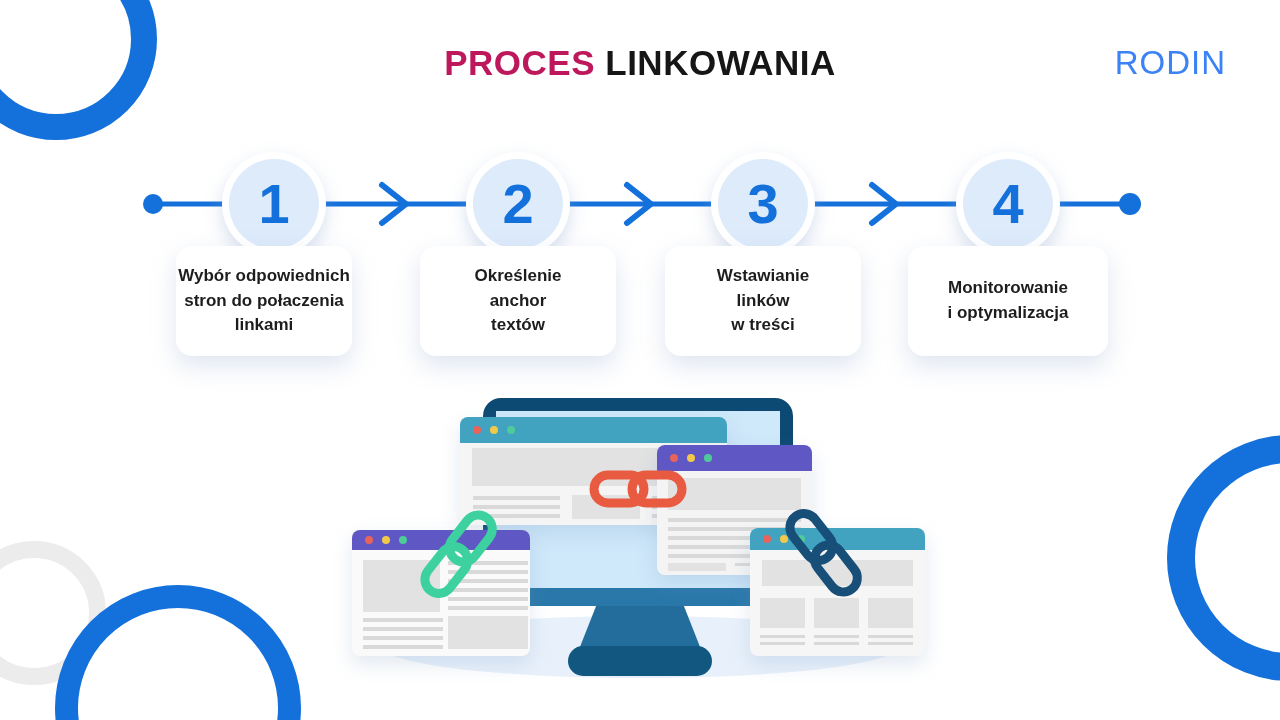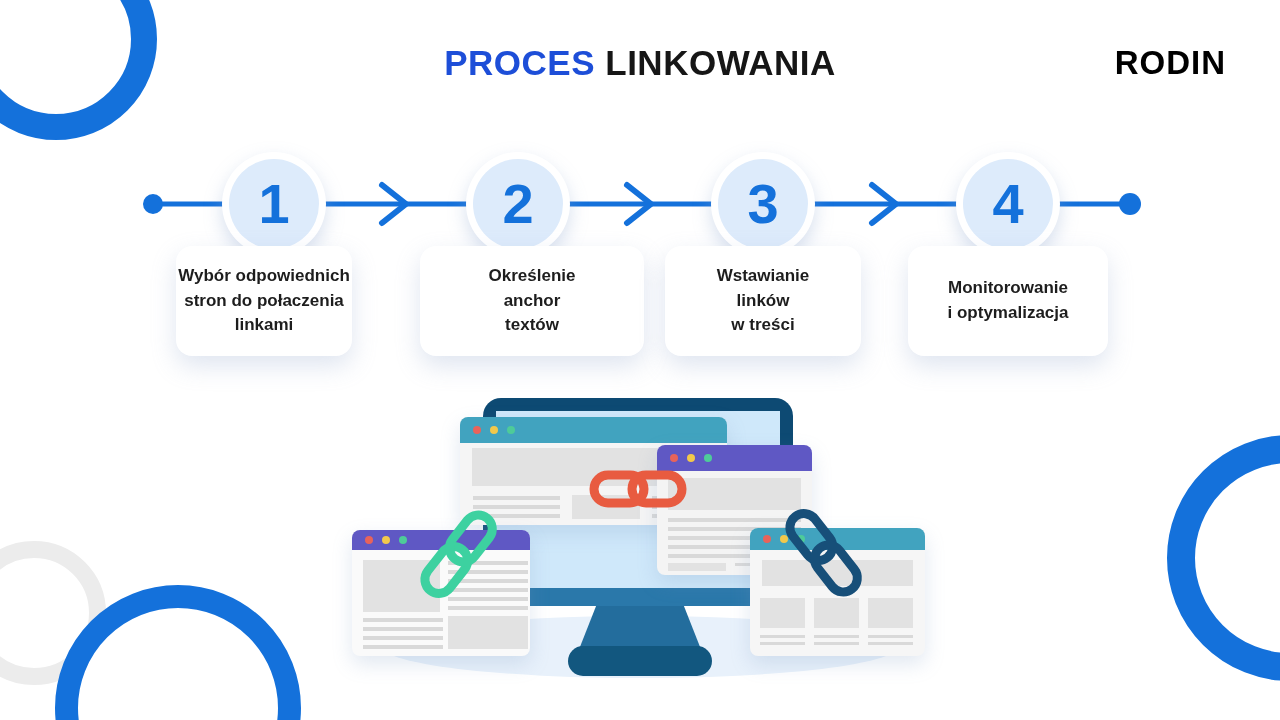--- a/index.html
+++ b/index.html
@@ -12,24 +12,24 @@
   .ring.blue{border:26px solid #1471db;}
   .ring.tl{left:-45px;top:-62px;width:150px;height:150px;}
   .ring.gray{left:-38px;top:541px;width:110px;height:110px;border:17px solid #ececec;}
   .ring.bl{left:55px;top:585px;width:200px;height:200px;border-width:23px;}
   .ring.br{left:1167px;top:435px;width:190px;height:190px;border-width:28px;}
   
   .title{
     position:absolute;left:0;top:42px;width:1280px;text-align:center;
     font-size:35px;font-weight:700;letter-spacing:.5px;color:#161616;line-height:1.2;
   }
-  .title .accent{color:#1d4ed8;}
+  .title .accent{color:#be185d;}
   .logo{
-    position:absolute;right:54px;top:44px;font-size:33px;font-weight:700;
-    letter-spacing:1px;color:#000000;
+    position:absolute;right:54px;top:44px;font-size:33px;font-weight:400;
+    letter-spacing:1px;color:#3b82f6;
   }
   
   .timeline-svg{position:absolute;left:0;top:0;}
   .step-circle{
     position:absolute;top:152px;width:104px;height:104px;border-radius:50%;
     background:#ffffff;box-shadow:0 8px 18px rgba(140,165,205,.35);
     display:flex;align-items:center;justify-content:center;
   }
   .step-circle .inner{
     width:90px;height:90px;border-radius:50%;background:#ddebfb;
@@ -38,21 +38,21 @@
   .step-number{font-size:56px;font-weight:700;color:#1471db;line-height:1;}
   .c1{left:222px}.c2{left:466px}.c3{left:711px}.c4{left:956px}
   
   .card{
     position:absolute;top:246px;height:110px;background:#ffffff;border-radius:16px;
     box-shadow:0 10px 24px rgba(150,170,205,.30);
     display:flex;align-items:center;justify-content:center;text-align:center;
     font-size:17px;font-weight:700;color:#1d1d1d;line-height:1.45;
     white-space:pre-line;
   }
-  .card1{left:176px;width:176px}.card2{left:420px;width:224px}
+  .card1{left:176px;width:176px}.card2{left:420px;width:196px}
   .card3{left:665px;width:196px}.card4{left:908px;width:200px}
   
   .floor{
     position:absolute;left:383px;top:616px;width:514px;height:62px;border-radius:50%;
     background:#e8f1fb;
   }
   .monitor{
     position:absolute;left:483px;top:398px;width:310px;height:208px;
     background:#0d4a73;border-radius:18px 18px 8px 8px;
   }

